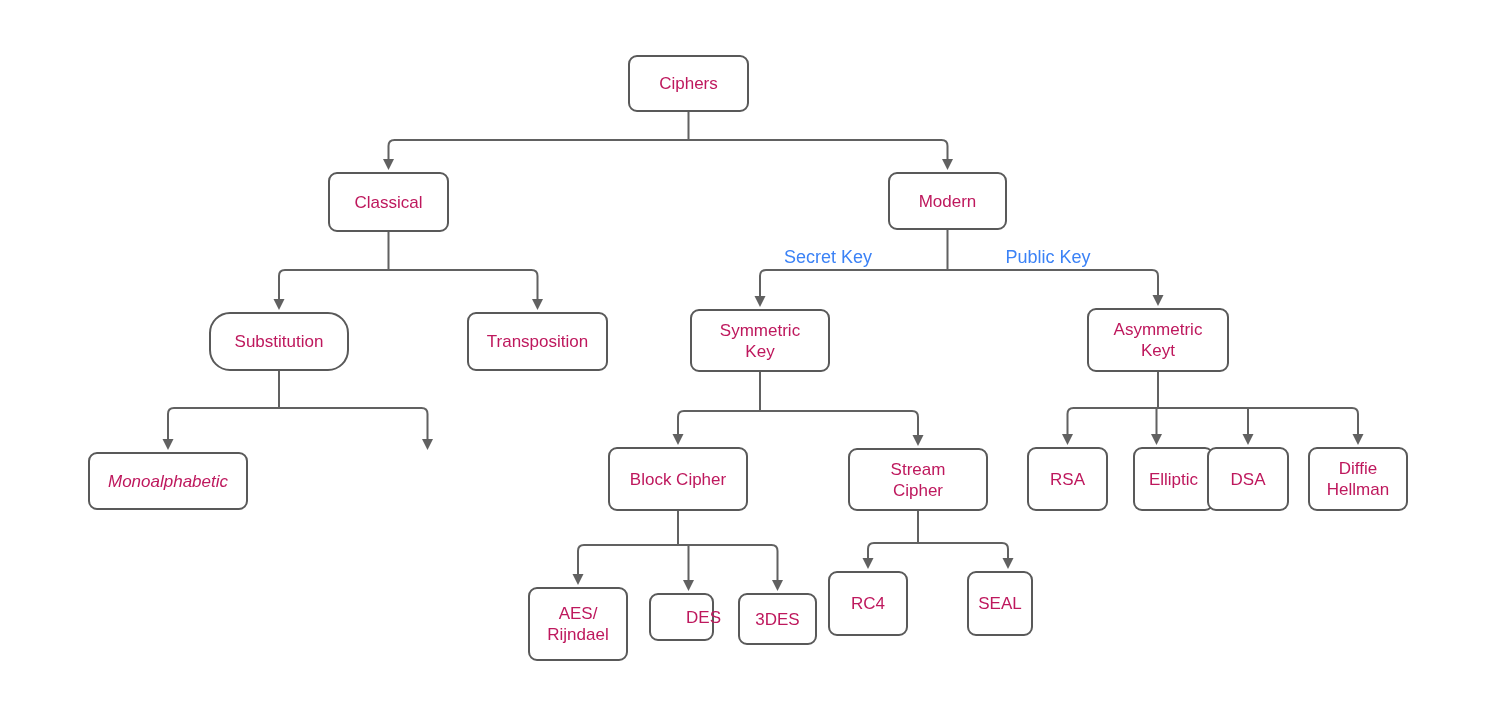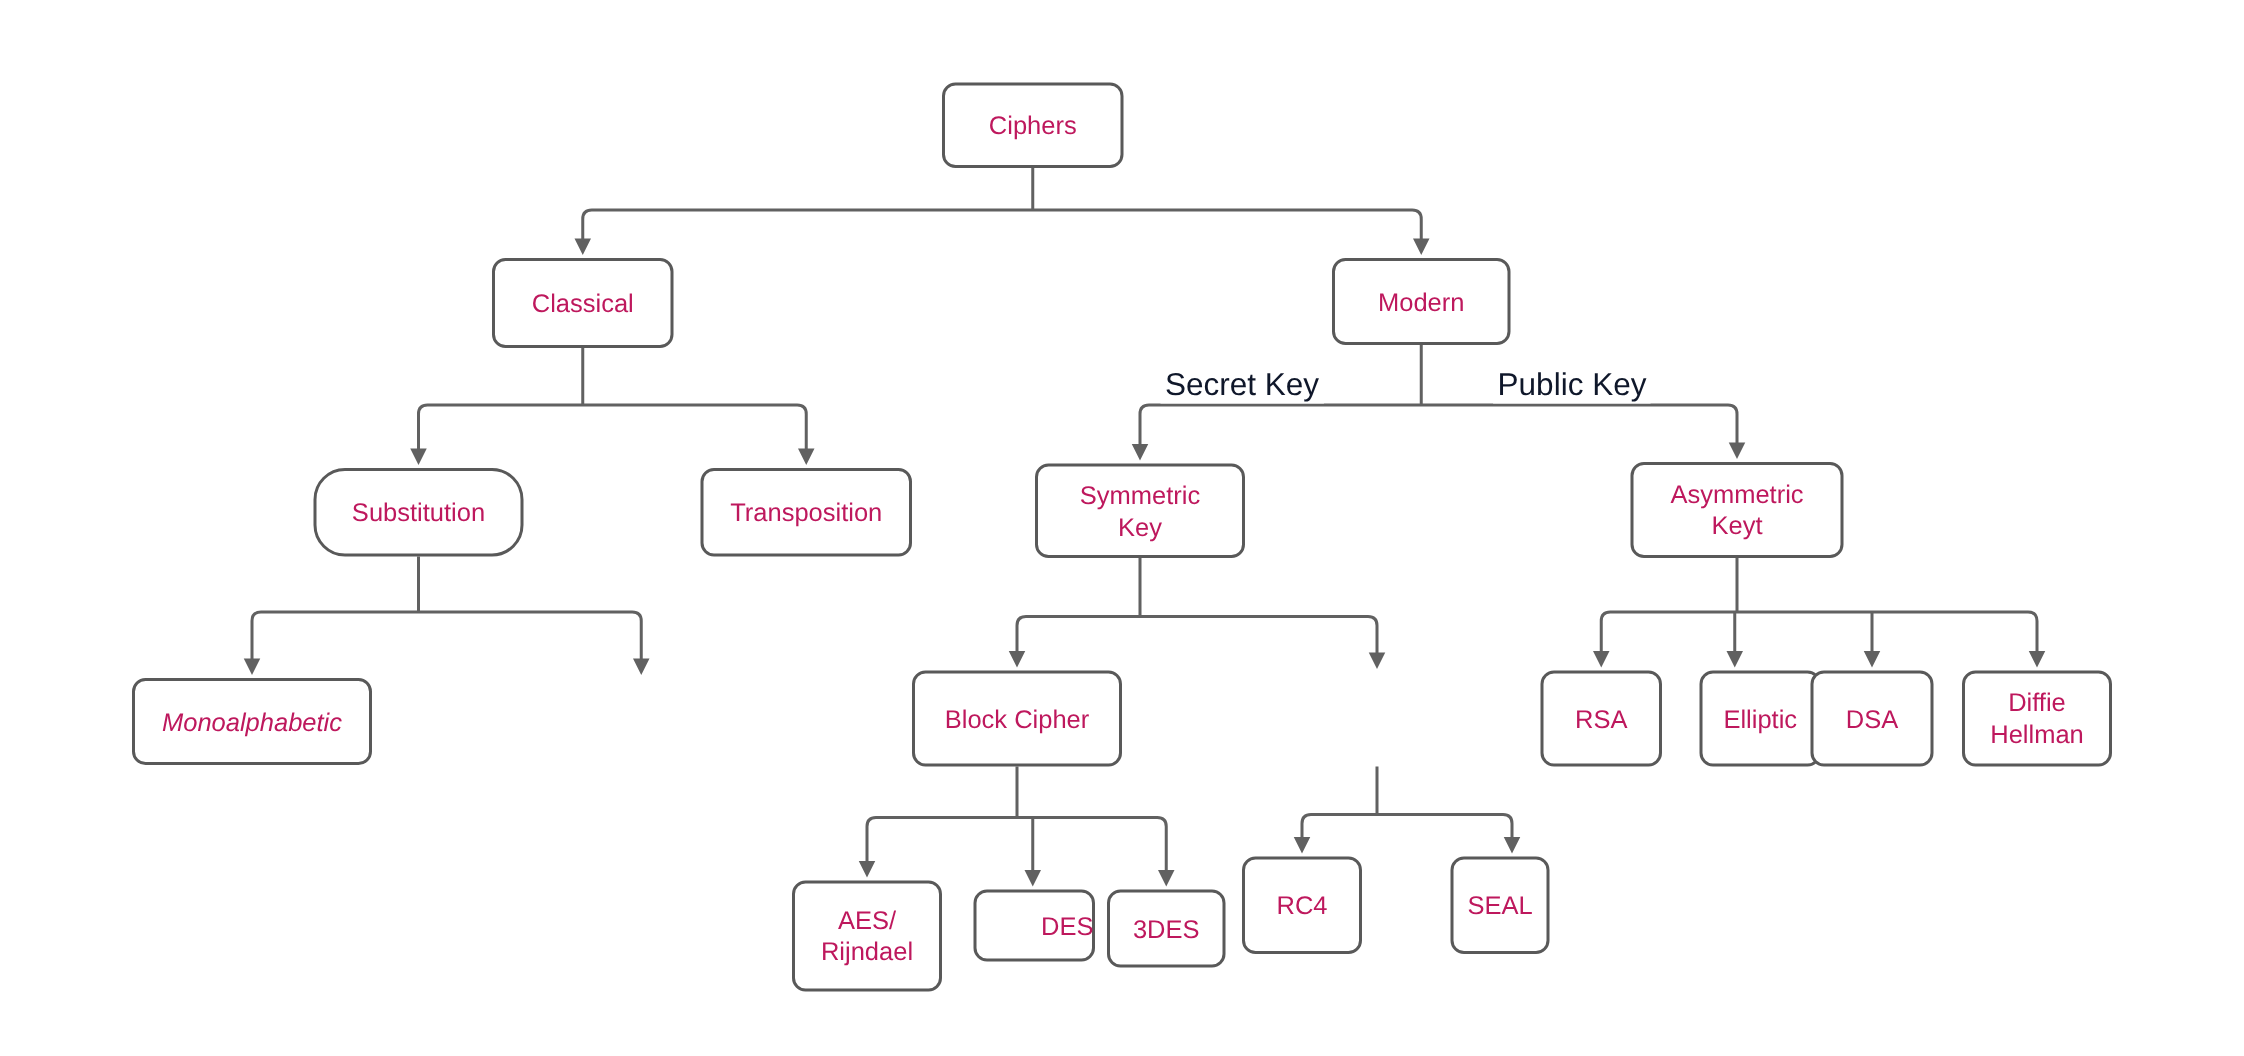--- a/index.html
+++ b/index.html
@@ -34,22 +34,22 @@
     text-align: center;
     color: #be185d;
     font-size: 17px;
     line-height: 21px;
     white-space: pre-line;
     z-index: 2;
   }
   .edge-label {
     position: absolute;
     transform: translate(-50%, -50%);
-    color: #0f172a;
-    font-size: 21px;
+    color: #3b82f6;
+    font-size: 18px;
     white-space: nowrap;
     background: #ffffff;
     padding: 0 3px;
     z-index: 3;
   }
 </style>
 </head>
 <body>
 
 <div id="stage">
@@ -86,26 +86,28 @@
     <div class="node" style="left: 328px; top: 172px; width: 121px; height: 60px;">Classical</div>
     <div class="node" style="left: 888px; top: 172px; width: 119px; height: 58px;">Modern</div>
     <div class="node" style="left: 209px; top: 312px; width: 140px; height: 59px; border-radius: 21px;">Substitution</div>
     <div class="node" style="left: 467px; top: 312px; width: 141px; height: 59px;">Transposition</div>
     <div class="node" style="left: 88px; top: 452px; width: 160px; height: 58px; font-style: italic;">Monoalphabetic</div>
     <div class="node" style="left: 690px; top: 309px; width: 140px; height: 63px;">Symmetric
 Key</div>
     <div class="node" style="left: 1087px; top: 308px; width: 142px; height: 64px;">Asymmetric
 Keyt</div>
     <div class="node" style="left: 608px; top: 447px; width: 140px; height: 64px;">Block Cipher</div>
+    <div class="node" style="left: 848px; top: 448px; width: 140px; height: 63px;">Stream
+Cipher</div>
     <div class="node" style="left: 1027px; top: 447px; width: 81px; height: 64px;">RSA</div>
     <div class="node" style="left: 1093px; top: 447px; width: 81px; height: 64px; margin-left: 40px;">Elliptic</div>
     <div class="node" style="left: 1207px; top: 447px; width: 82px; height: 64px;">DSA</div>
     <div class="node" style="left: 1308px; top: 447px; width: 100px; height: 64px;">Diffie
 Hellman</div>
     <div class="node" style="left: 528px; top: 587px; width: 100px; height: 74px;">AES/
 Rijndael</div>
-    <div class="node" style="left: 649px; top: 593px; width: 81px; height: 48px; padding-left: 44px;">DES</div>
+    <div class="node" style="left: 649px; top: 593px; width: 65px; height: 48px; padding-left: 44px;">DES</div>
     <div class="node" style="left: 738px; top: 593px; width: 79px; height: 52px;">3DES</div>
     <div class="node" style="left: 828px; top: 571px; width: 80px; height: 65px;">RC4</div>
     <div class="node" style="left: 967px; top: 571px; width: 66px; height: 65px;">SEAL</div>
     <div class="edge-label" style="left: 828px; top: 257px;">Secret Key</div>
     <div class="edge-label" style="left: 1048px; top: 257px;">Public Key</div>
   </div>
 
 </body></html>

